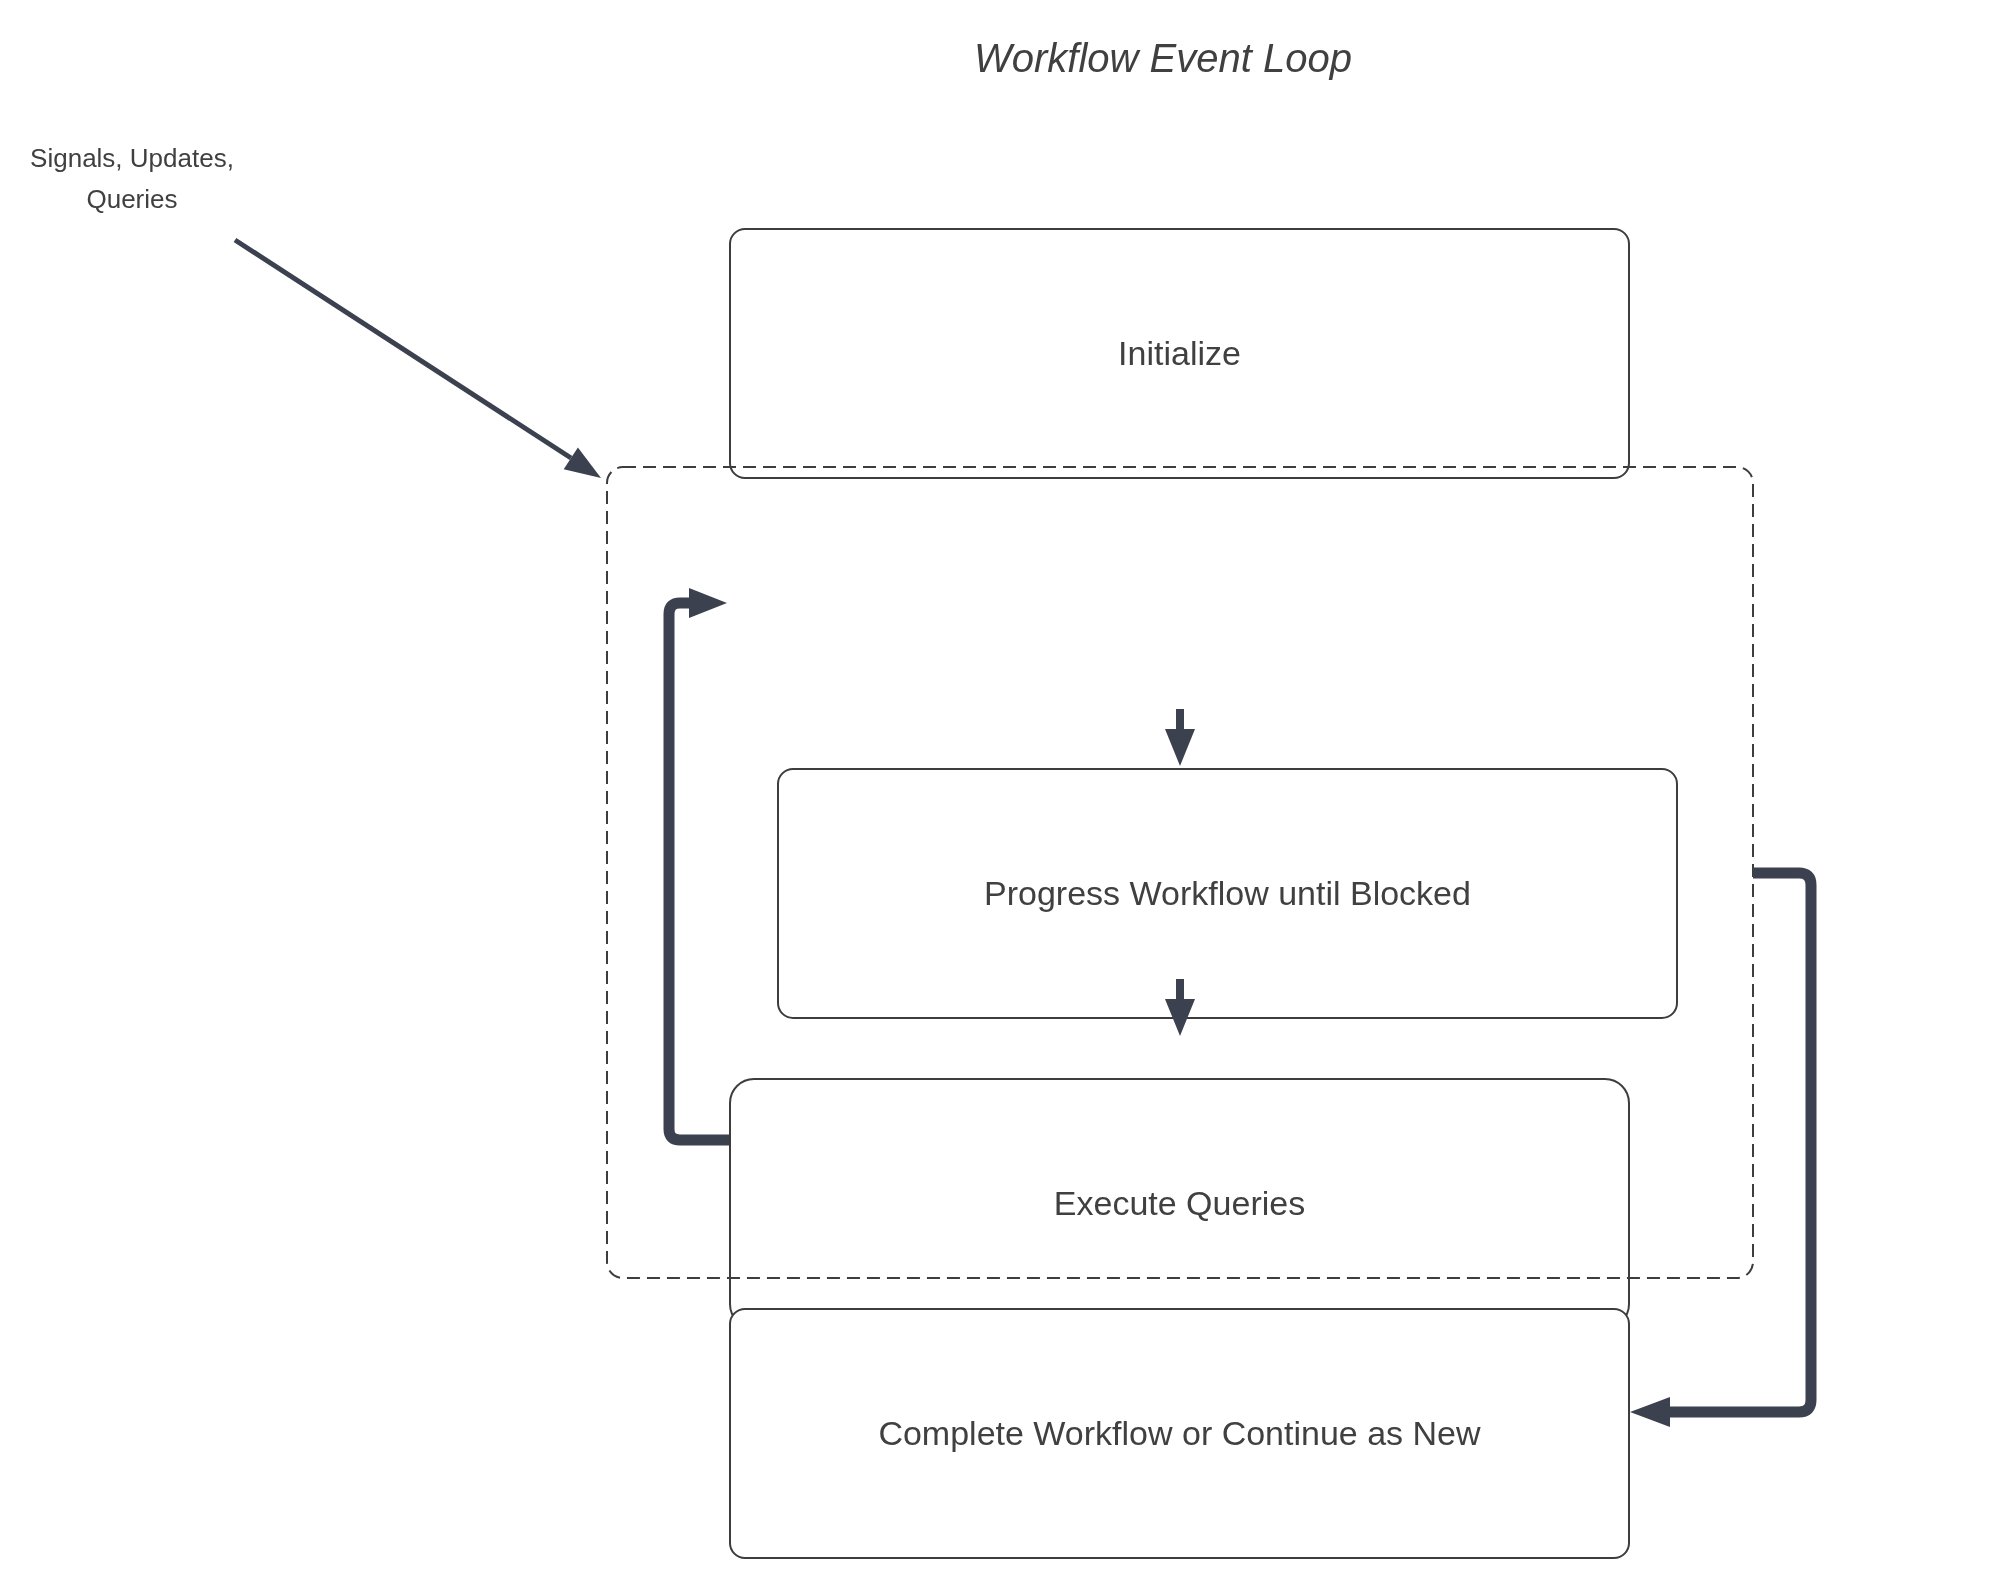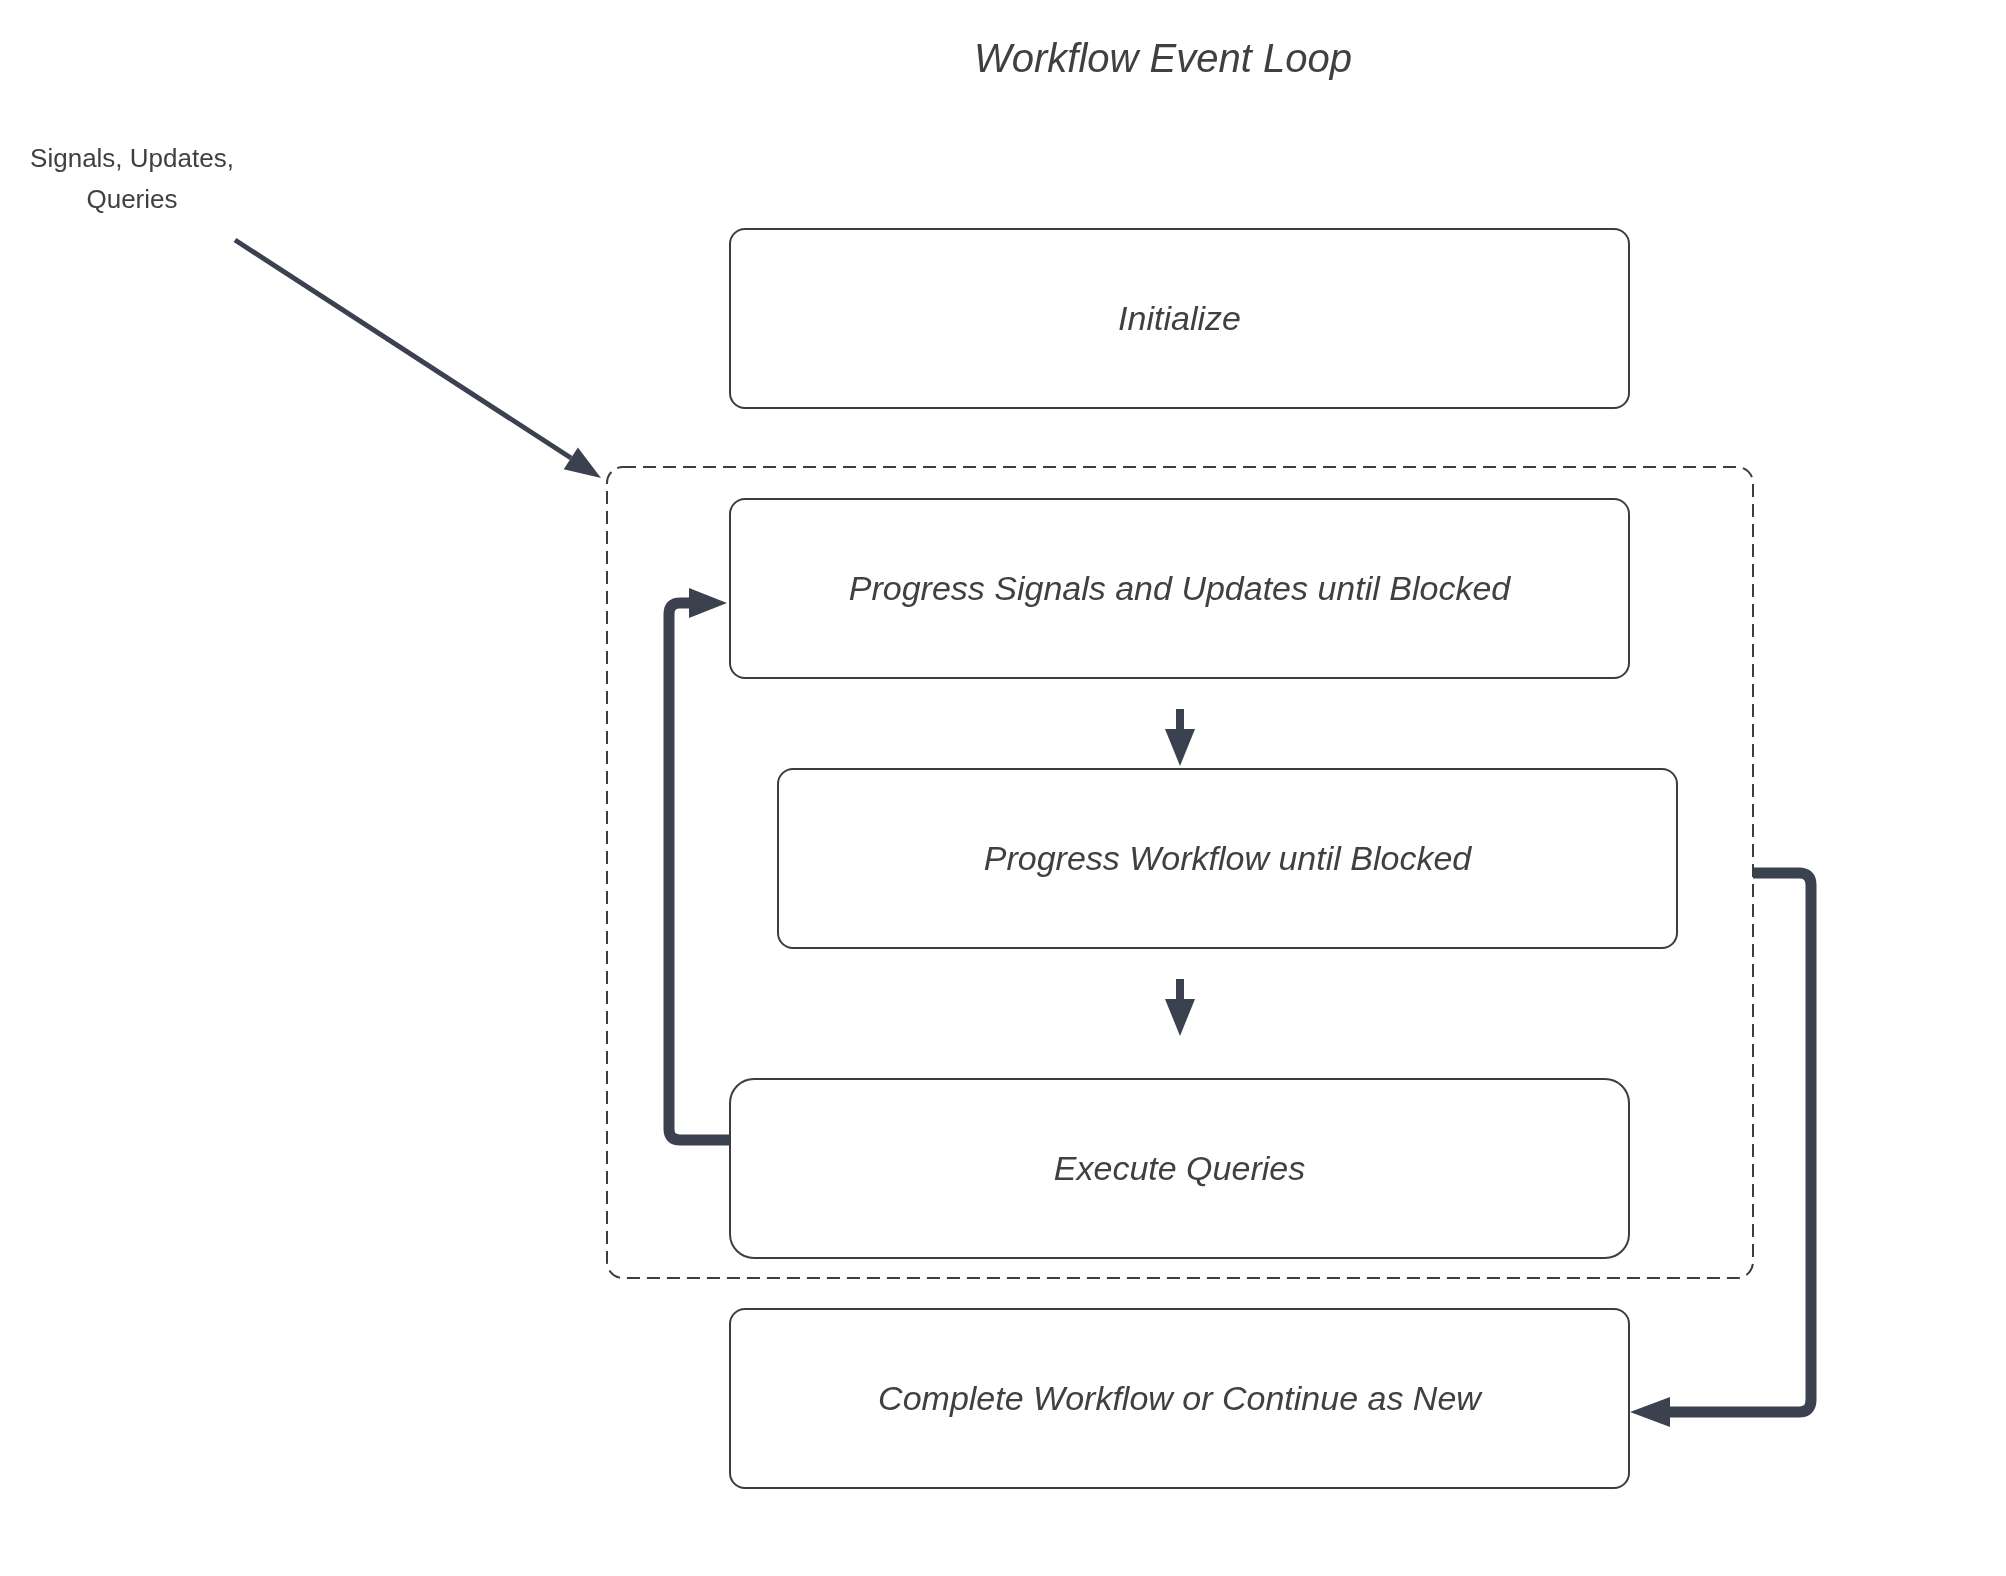--- a/index.html
+++ b/index.html
@@ -27,31 +27,30 @@
   .ext-label{
     position:absolute;
     top:138px;left:6px;width:252px;
     text-align:center;
     font-size:26px;
     line-height:41px;
     color:var(--text);
   }
   .node{
     position:absolute;
-    left:729px;width:901px;height:181px;
+    left:729px;width:901px;height:251px;
     box-sizing:border-box;
     border:2px solid var(--border);
     border-radius:16px;
     background:var(--bg);
     display:flex;align-items:center;justify-content:center;
     text-align:center;
     font-size:34px;
     color:var(--text);
     padding:0 30px;
-    font-style:italic;
   }
   .node-initialize{top:228px;}
   .node-progress-signals{top:498px;}
   .node-progress-workflow{top:768px;margin-left:48px;}
   .node-execute-queries{top:1078px;border-radius:25px;}
   .node-complete{top:1308px;}
   .overlay{
     position:absolute;top:0;left:0;
     width:2006px;height:1576px;
     pointer-events:none;
@@ -91,23 +90,20 @@
 
   <div class="ext-label">
     <div>Signals, Updates,</div>
     <div>Queries</div>
   </div>
 
   <div class="node node-initialize">
     <span>Initialize</span>
   </div>
 
-  <div class="node node-progress-signals">
-    <span>Progress Signals and Updates until Blocked</span>
-  </div>
 
   <div class="node node-progress-workflow">
     <span>Progress Workflow until Blocked</span>
   </div>
 
   <div class="node node-execute-queries">
     <span>Execute Queries</span>
   </div>
 
   <div class="node node-complete">

